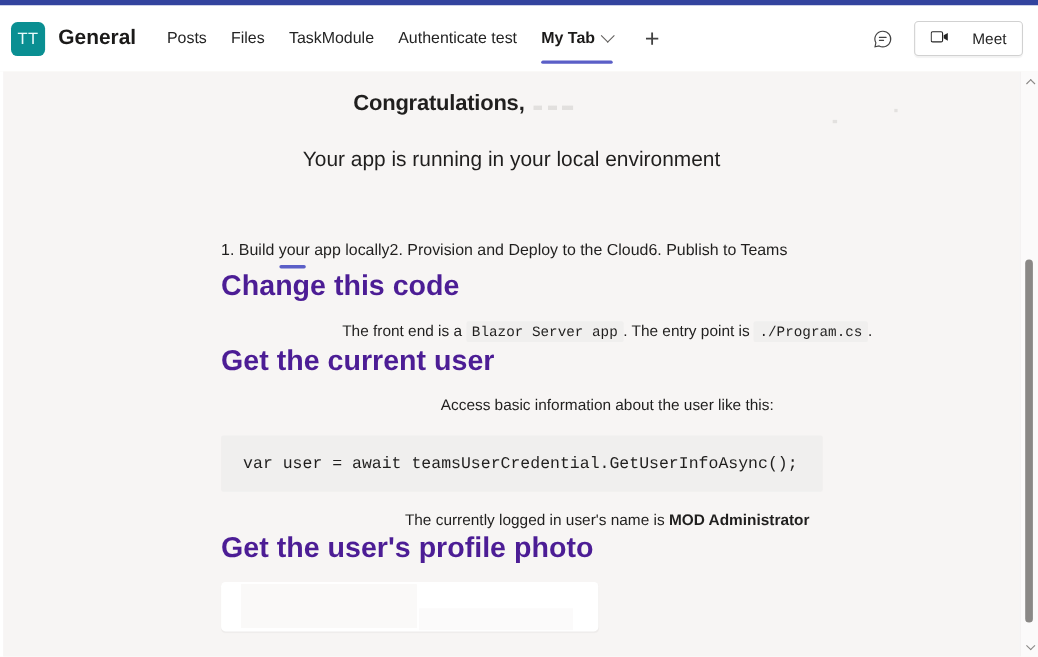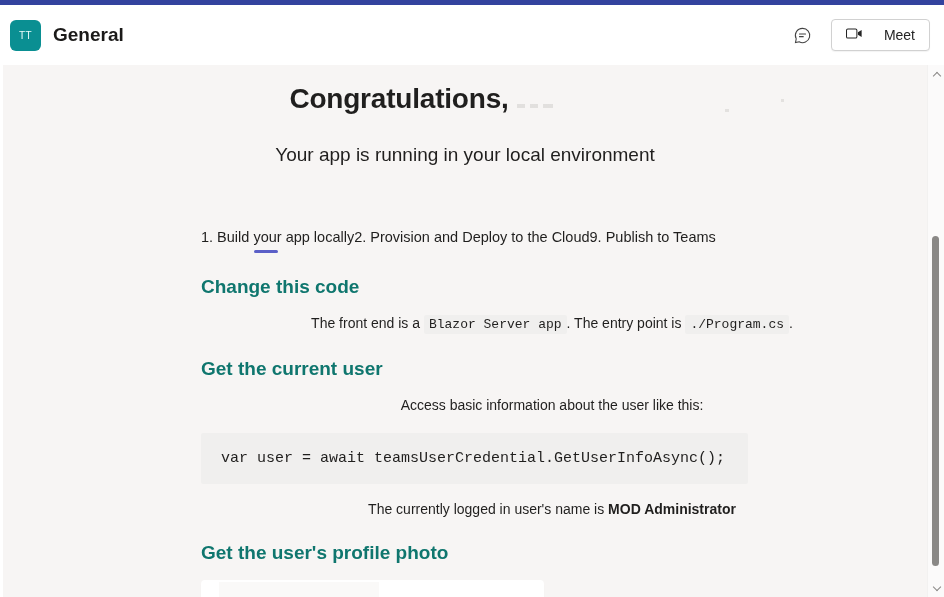--- a/index.html
+++ b/index.html
@@ -28,21 +28,21 @@
     display: flex; align-items: center;
     flex: 0 0 auto;
     padding: 0 14px 0 10px;
     position: relative;
   }
   .team-avatar {
     width: 31px; height: 31px;
     border-radius: 6px;
     background: #0a8f92;
     color: #e8fbfb;
-    font-size: 10px;
+    font-size: 15px;
     display: flex; align-items: center; justify-content: center;
     letter-spacing: .5px;
     flex: 0 0 auto;
     margin-right: 12px;
   }
   .channel-title {
     font-size: 19px;
     font-weight: bold;
     color: #1b1a19;
     margin-right: 17px;
@@ -114,21 +114,21 @@
     position: absolute;
     top: 0; left: 0; right: 17px; bottom: 0;
     background: #f7f5f4;
     padding: 0;
   }
   .page {
     padding: 18px 0 0 0;
   }
   .hero { text-align: center; }
   .hero h1 {
-    font-size: 28px;
+    font-size: 20px;
     font-weight: bold;
     color: #201f1e;
     letter-spacing: -.2px;
     display: inline-block;
     position: relative;
     margin-left: -88px;
   }
   .ghost-name {
     display: inline-block;
     vertical-align: baseline;
@@ -160,24 +160,23 @@
   }
   .step { position: relative; padding-bottom: 8px; cursor: pointer; white-space: nowrap; }
   .step.active .step-underline {
     position: absolute;
     left: 53px; width: 24px; bottom: 0px;
     height: 3px; border-radius: 2px;
     background: #5b5fc7;
   }
   .body { margin-left: 198px; padding-right: 24px; }
   .body h2 {
-    font-size: 19px;
+    font-size: 26px;
     font-weight: bold;
-    color: #0f766e;
-    margin-top: 23px;
+    color: #4c1d95;
   }
   .para {
     font-size: 14px;
     color: #201f1e;
     margin-top: 15px;
     line-height: 1.45;
     text-align: center;
   }
   code.inline {
     font-family: "Liberation Mono", monospace;
@@ -257,20 +256,40 @@
 <body>
 
 <div class="app">
 
   <div class="top-strip"></div>
 
   <div class="teams-header">
     <div class="team-avatar">TT</div>
     <div class="channel-title">General</div>
 
+    <div class="tabs">
+      <div class="tab">
+        <span>Posts</span>
+      </div>
+      <div class="tab">
+        <span>Files</span>
+      </div>
+      <div class="tab">
+        <span>TaskModule</span>
+      </div>
+      <div class="tab">
+        <span>Authenticate test</span>
+      </div>
+      <div class="tab active">
+        <span>My Tab</span>
+        <span class="chev"></span>
+        <span class="tab-underline"></span>
+      </div>
+      <div class="add-tab">+</div>
+    </div>
 
     <div class="header-right">
       <div class="icon-btn">
         <svg width="19" height="19" viewBox="0 0 20 20" fill="none">
           <path d="M10 2.5a7.5 7.5 0 0 0-6.6 11.05L2.6 17.4l3.9-.85A7.5 7.5 0 1 0 10 2.5z" stroke="#424242" stroke-width="1.1" fill="none"></path>
           <path d="M6.8 8.4h6.4M6.8 11.2h4" stroke="#424242" stroke-width="1.1" stroke-linecap="round"></path>
         </svg>
       </div>
       <div class="meet-btn">
         <span>
@@ -299,21 +318,21 @@
 
         <div class="steps">
           <div class="step active">
             <span>1. Build your app locally</span>
             <span class="step-underline"></span>
           </div>
           <div class="step">
             <span>2. Provision and Deploy to the Cloud</span>
           </div>
           <div class="step">
-            <span>9. Publish to Teams</span>
+            <span>6. Publish to Teams</span>
           </div>
         </div>
 
         <div class="body">
 
           <h2>Change this code</h2>
           <div class="para">
             <span>The front end is a</span>
             <code class="inline">Blazor Server app</code><span>. The entry point is</span>
             <code class="inline">./Program.cs</code><span>.</span>

